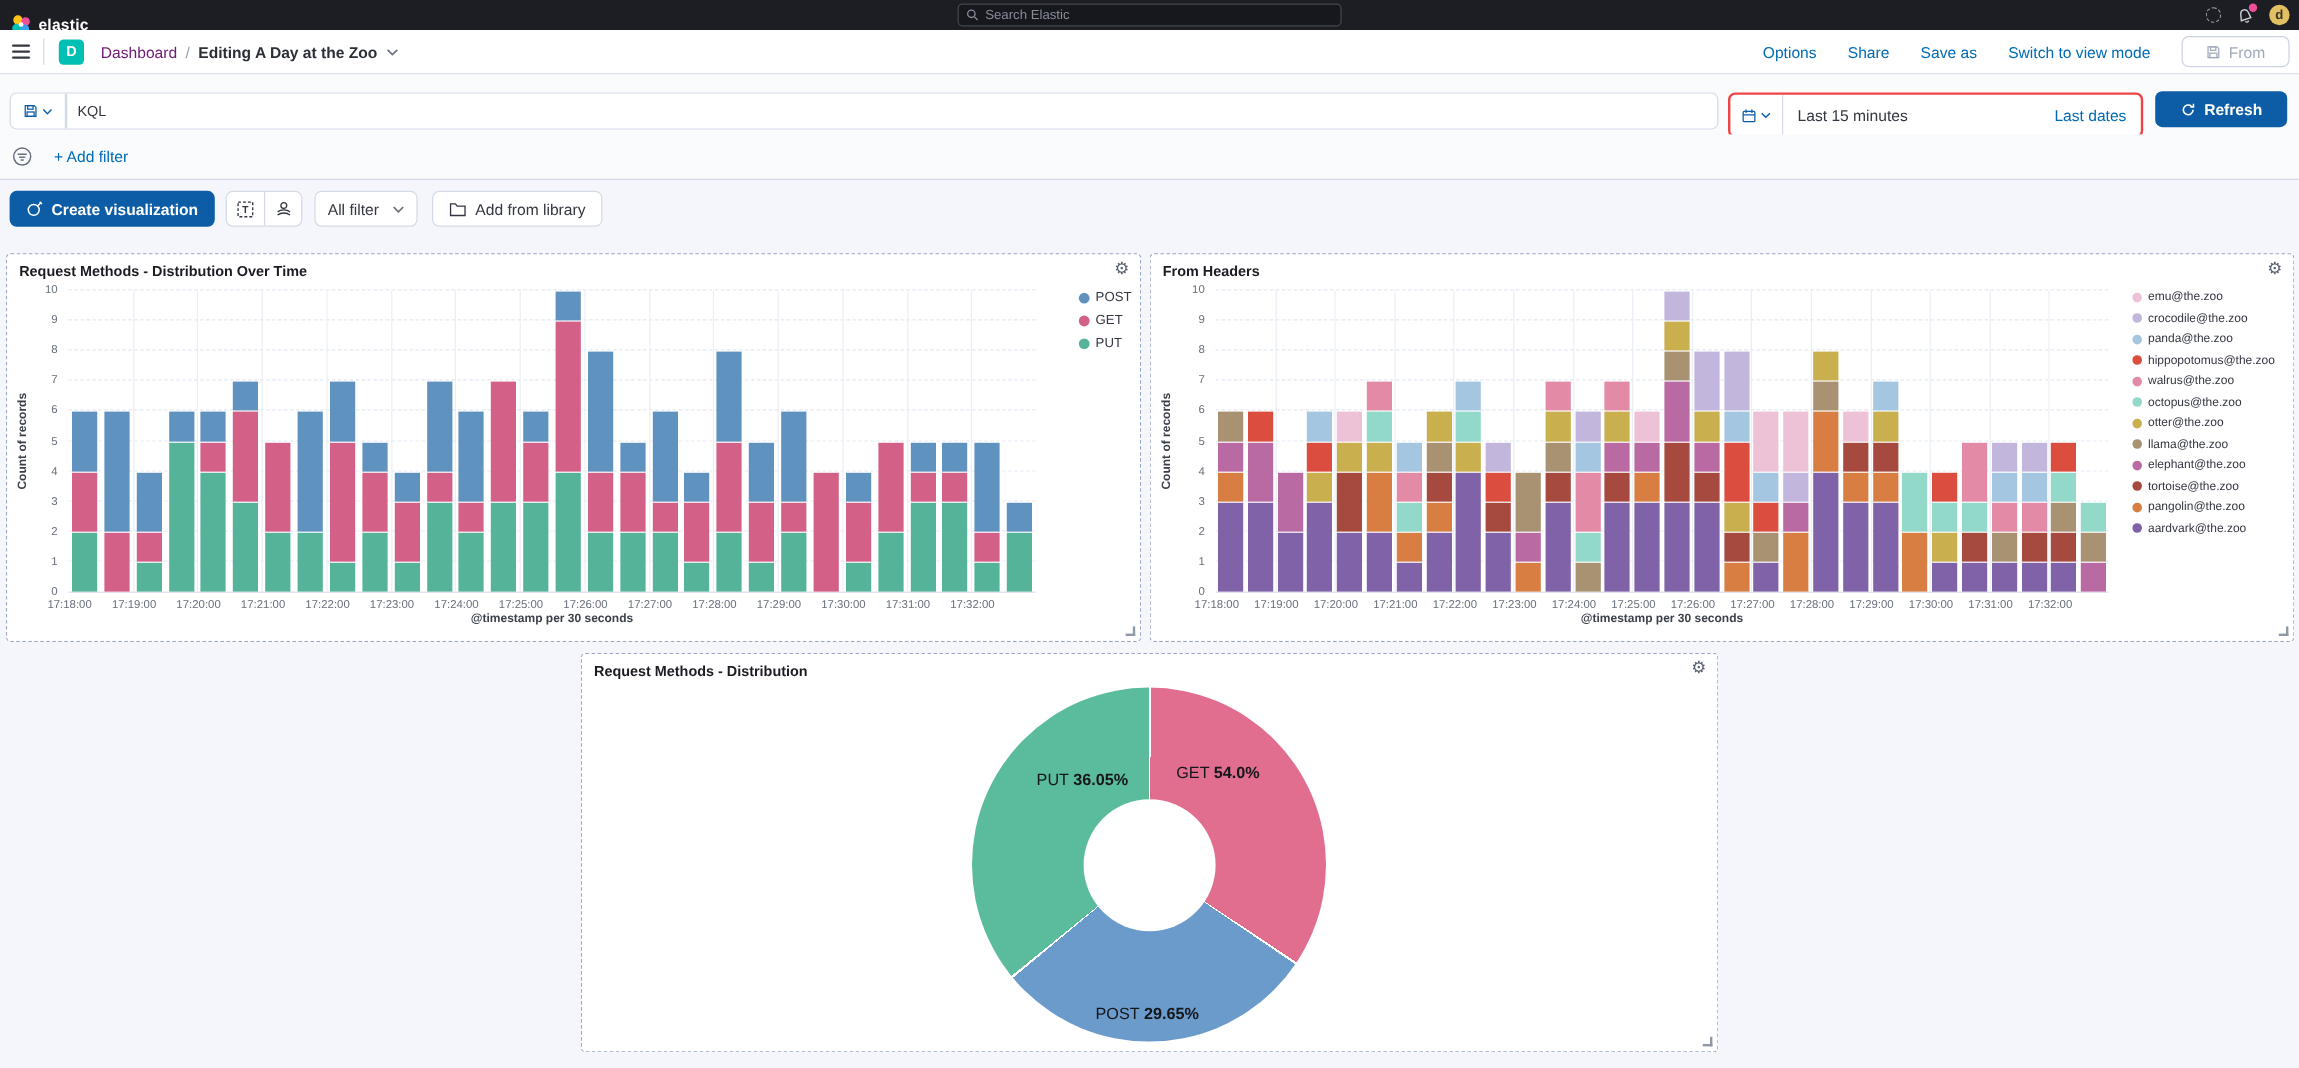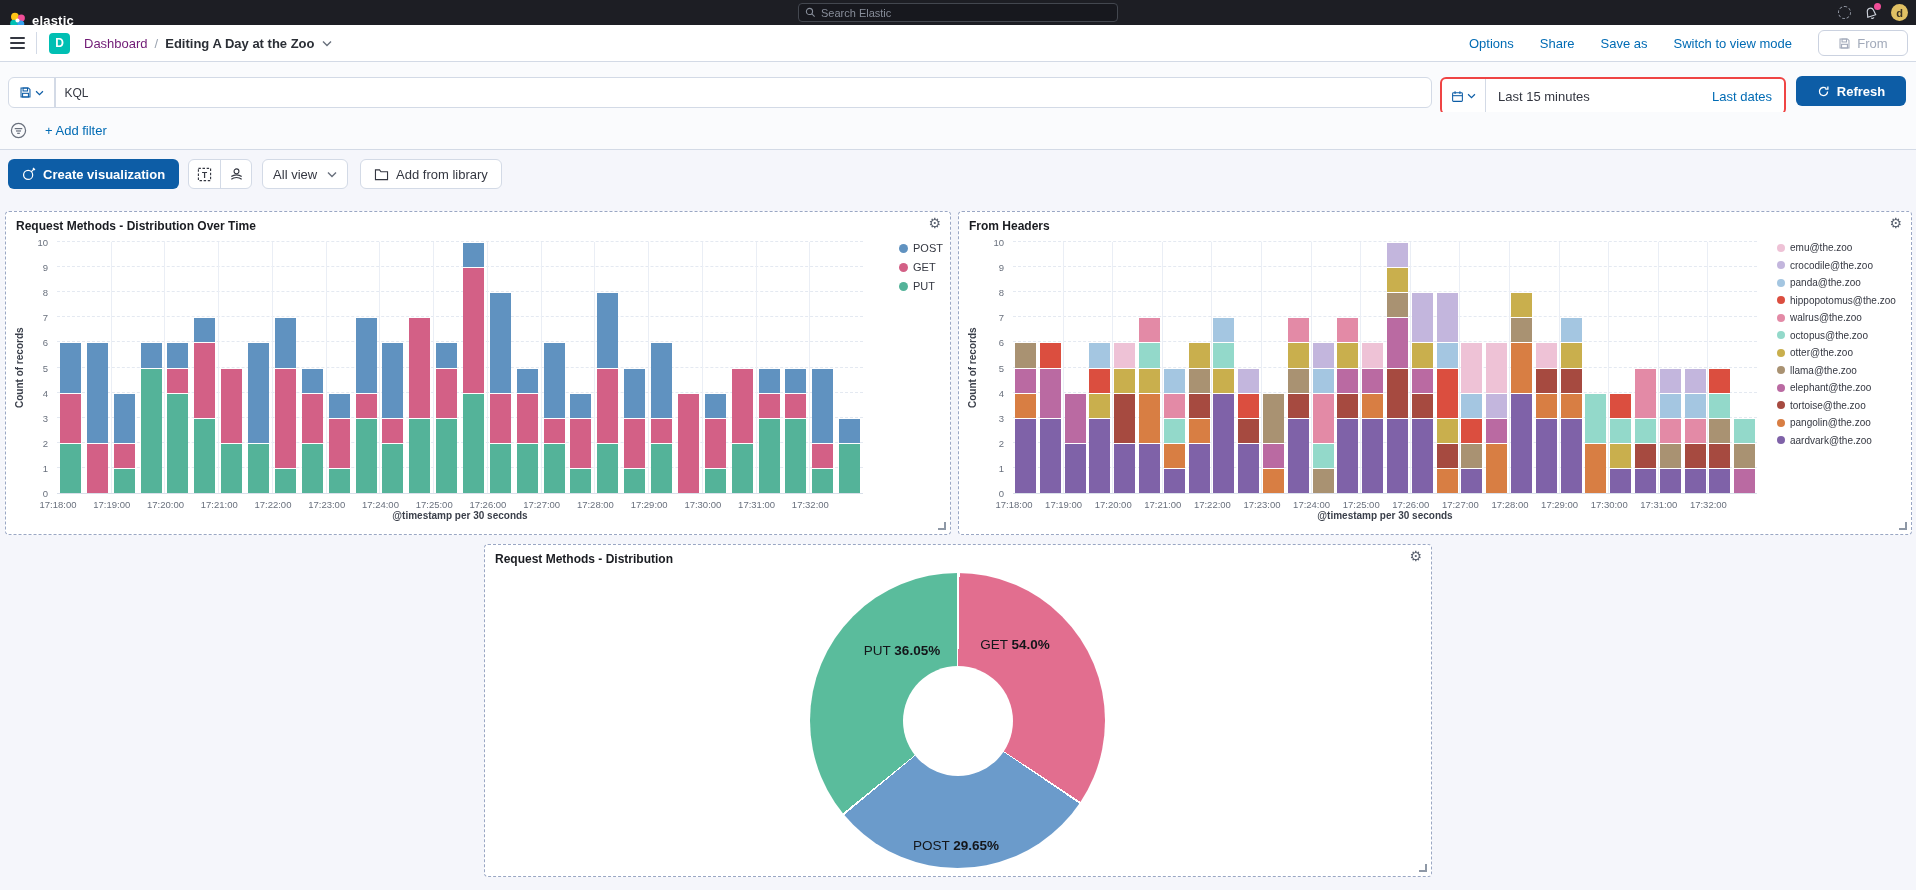--- a/index.html
+++ b/index.html
@@ -257,21 +257,21 @@
           <span>
             <svg class="ic" width="15" height="15" viewBox="0 0 16 16">
                 <circle cx="8" cy="4.6" r="2.6" fill="none" stroke="#343741" stroke-width="1.2"></circle>
                 <path d="M2.5 10.2c3-2.4 8-2.4 11 0" fill="none" stroke="#343741" stroke-width="1.2"></path>
                 <path d="M2.5 13c3-2.4 8-2.4 11 0" fill="none" stroke="#343741" stroke-width="1.2"></path>
               </svg>
           </span>
         </span>
       </div>
       <div class="seltypes">
-        <span>All view</span>
+        <span>All filter</span>
         <span>
           <svg class="ic" width="10" height="7" viewBox="0 0 10 7">
               <polyline points="1,1.5 5,5.5 9,1.5" fill="none" stroke="#69707D" stroke-width="1.4"></polyline>
             </svg>
         </span>
       </div>
       <button class="libbtn">
         <span>
           <svg class="ic" width="15" height="13" viewBox="0 0 16 14">
               <path d="M1.5 2h4.4l1.5 2h7.1v8.5h-13z" fill="none" stroke="#343741" stroke-width="1.2"></path>

